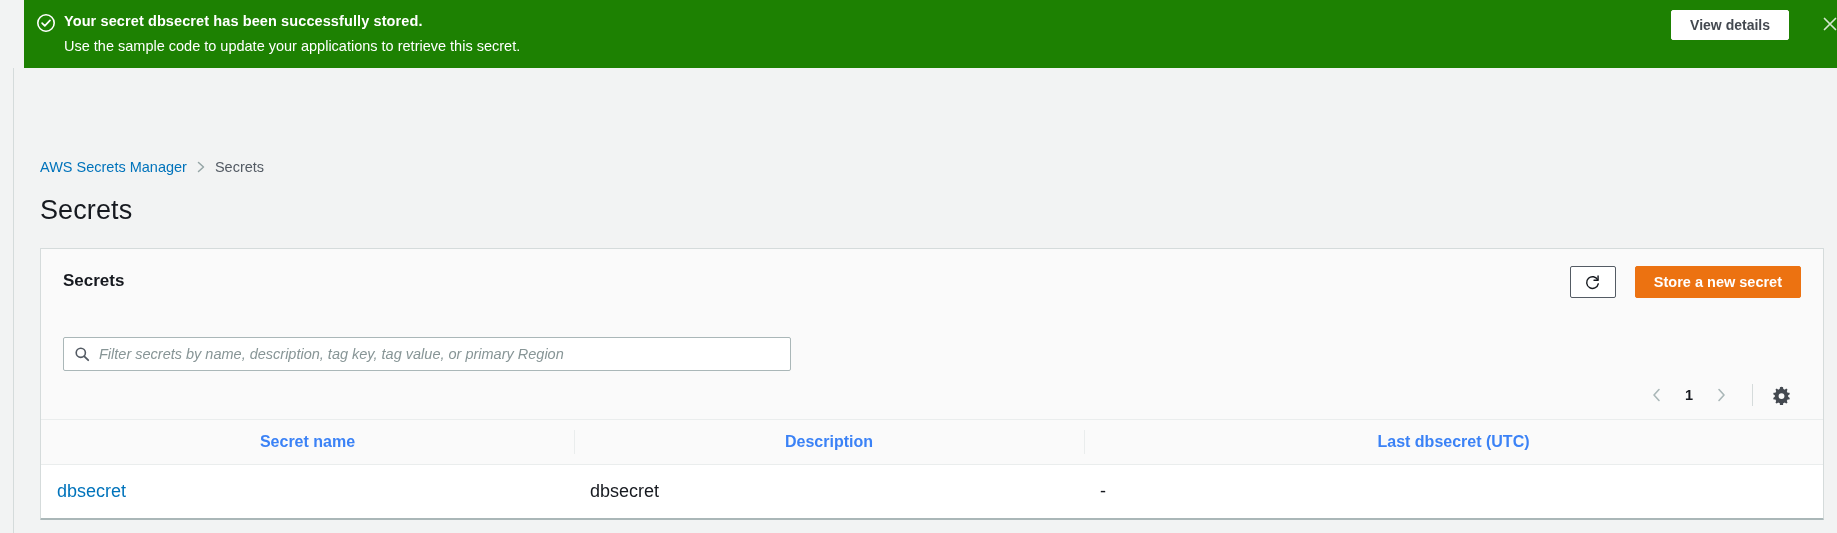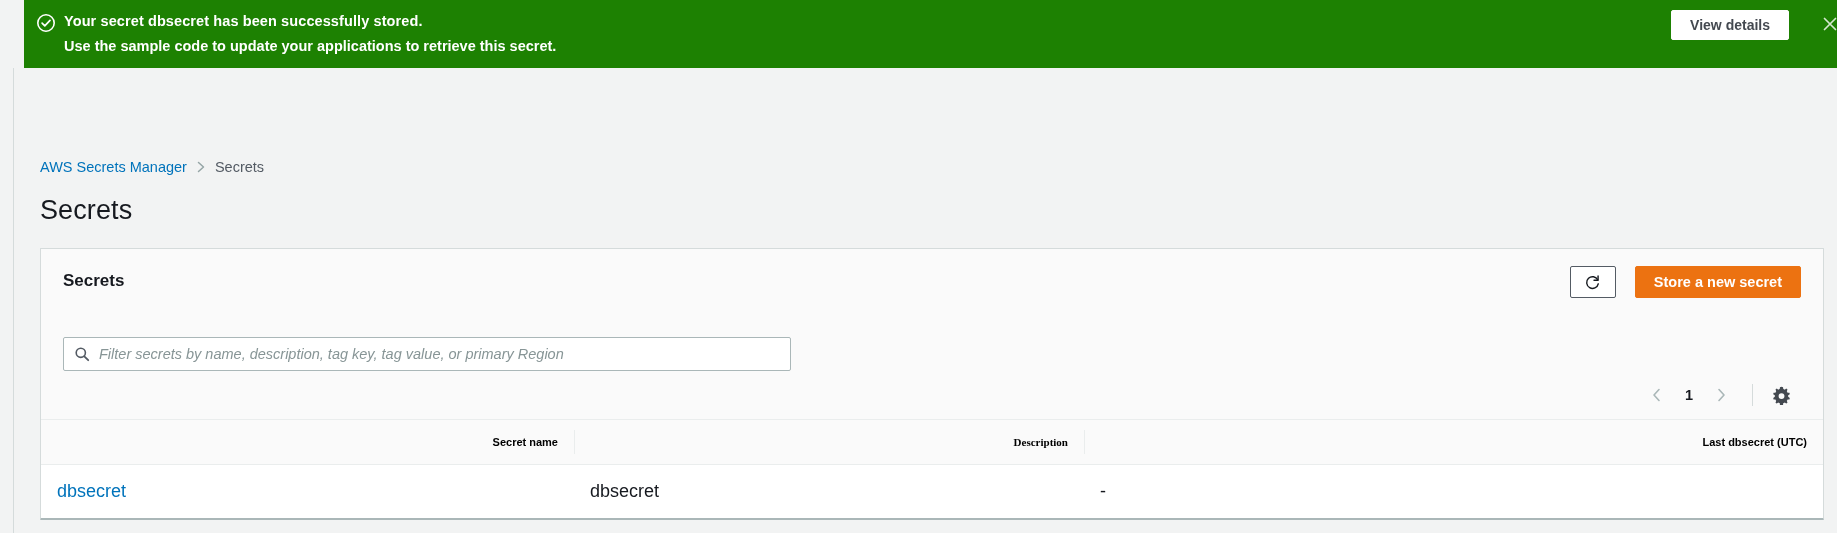--- a/index.html
+++ b/index.html
@@ -33,21 +33,21 @@
   }
   .flash-text { flex: 1 1 auto; line-height: 1.45; }
   .flash-title {
     font-size: 14.5px;
     font-weight: bold;
     letter-spacing: .1px;
     white-space: nowrap;
   }
   .flash-sub {
     font-size: 14.5px;
-    font-weight: bold;
+    font-weight: normal;
     margin-top: 4px;
     white-space: nowrap;
   }
   .flash-actions {
     flex: 0 0 auto;
     display: flex;
     align-items: flex-start;
     gap: 28px;
     margin-top: -1px;
   }
@@ -268,24 +268,24 @@
 
   
   table.secrets {
     width: 100%;
     border-collapse: collapse;
     table-layout: fixed;
   }
   table.secrets thead th {
     background: #fafafa;
     border-top: 1px solid #eaeded;
-    text-align: right;
-    font-size: 11px;
-    font-weight: bold;
-    color: #000000;
+    text-align: center;
+    font-size: 16px;
+    font-weight: bold;
+    color: #3b82f6;
     height: 45px;
     padding: 0 16px;
     position: relative;
     vertical-align: middle;
   }
   table.secrets thead th.divider::before {
     content: "";
     position: absolute;
     left: 0;
     top: 10px;
@@ -301,21 +301,21 @@
     height: 46px;
     padding: 16px 16px;
     vertical-align: middle;
   }
   td.name-cell a {
     color: #0073bb;
     text-decoration: none;
     cursor: pointer;
   }
   .col-name { width: 533px; }
-  .col-desc { width: 510px; font-family: Liberation Serif, serif; }
+  .col-desc { width: 510px; }
   .col-last { width: auto; }
 </style>
 </head>
 <body>
 
 <div class="flash">
   <span class="flash-icon">
     <svg width="20" height="20" viewBox="0 0 20 20">
       <circle cx="10" cy="10" r="8.2" fill="none" stroke="#ffffff" stroke-width="1.6"></circle>
       <path d="M6.1 10.2 L8.8 12.9 L14 7.3" fill="none" stroke="#ffffff" stroke-width="1.7" stroke-linecap="round" stroke-linejoin="round"></path>

